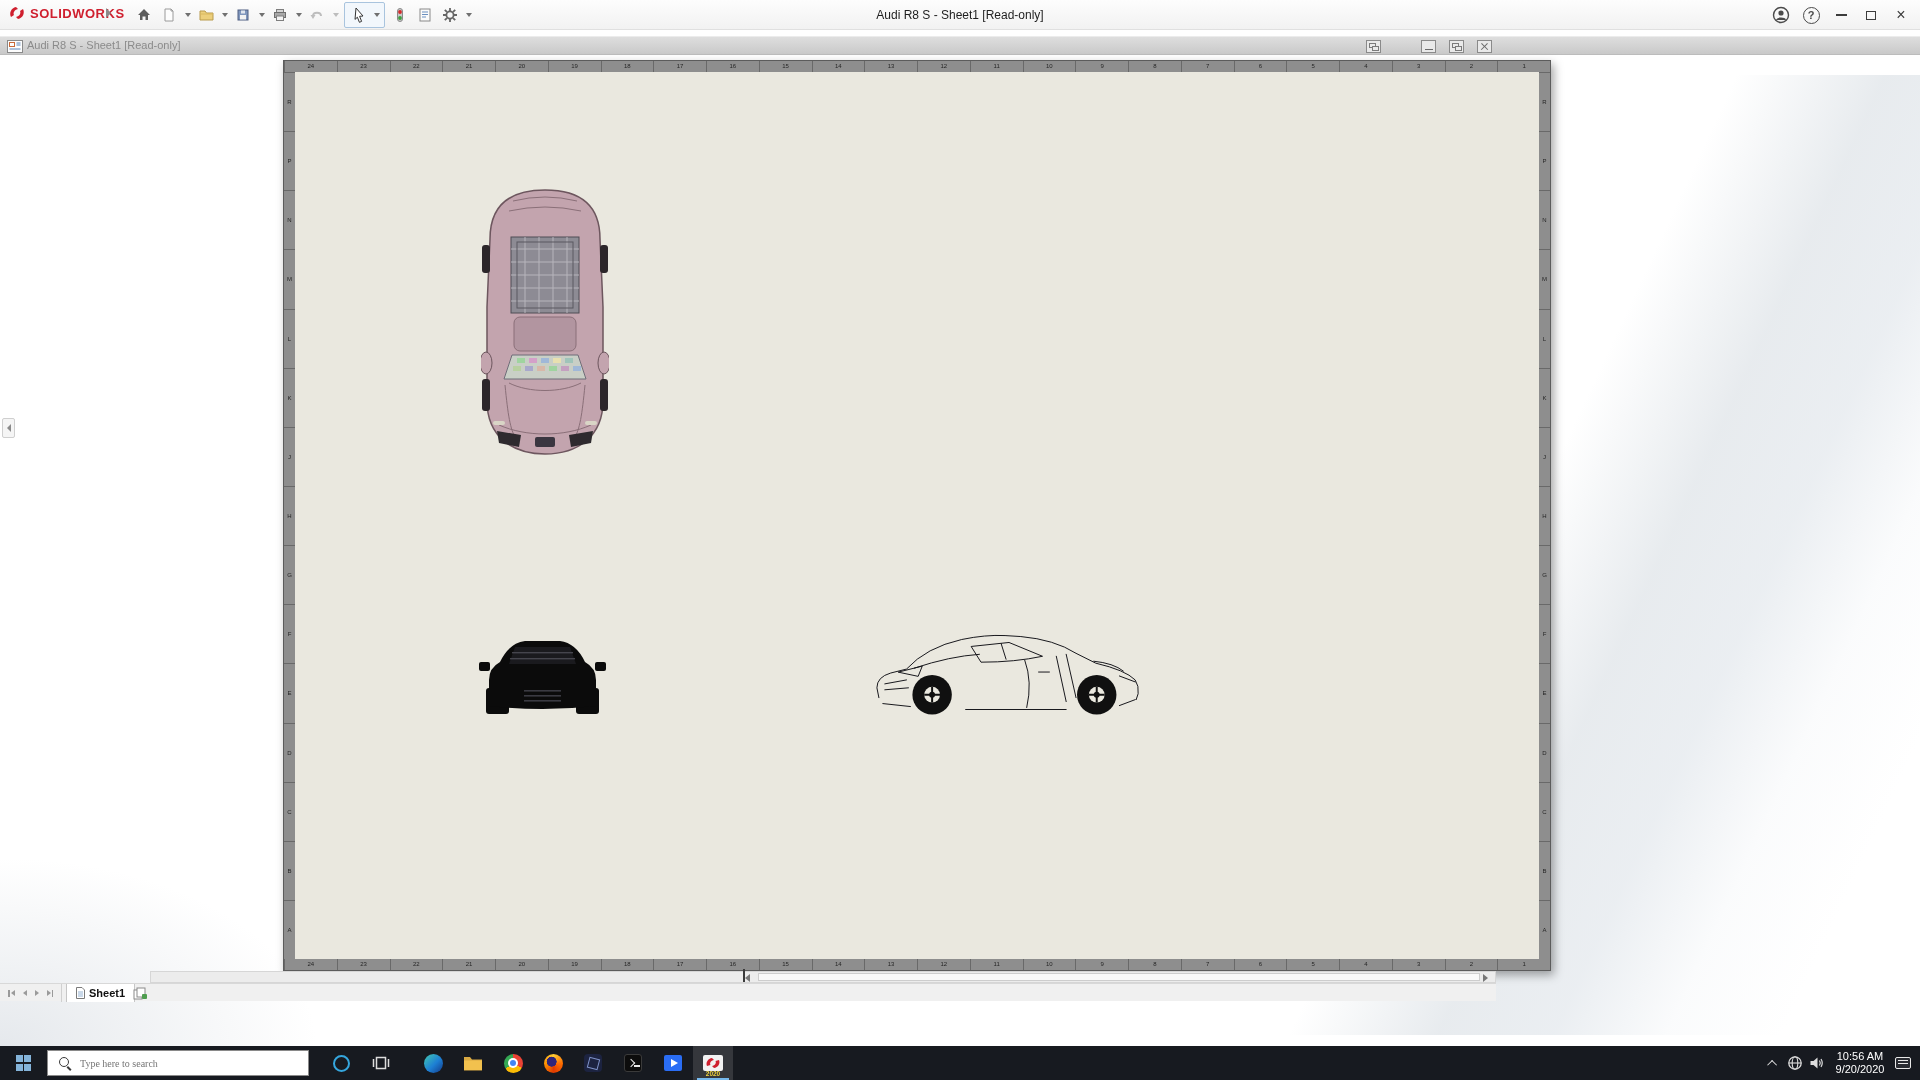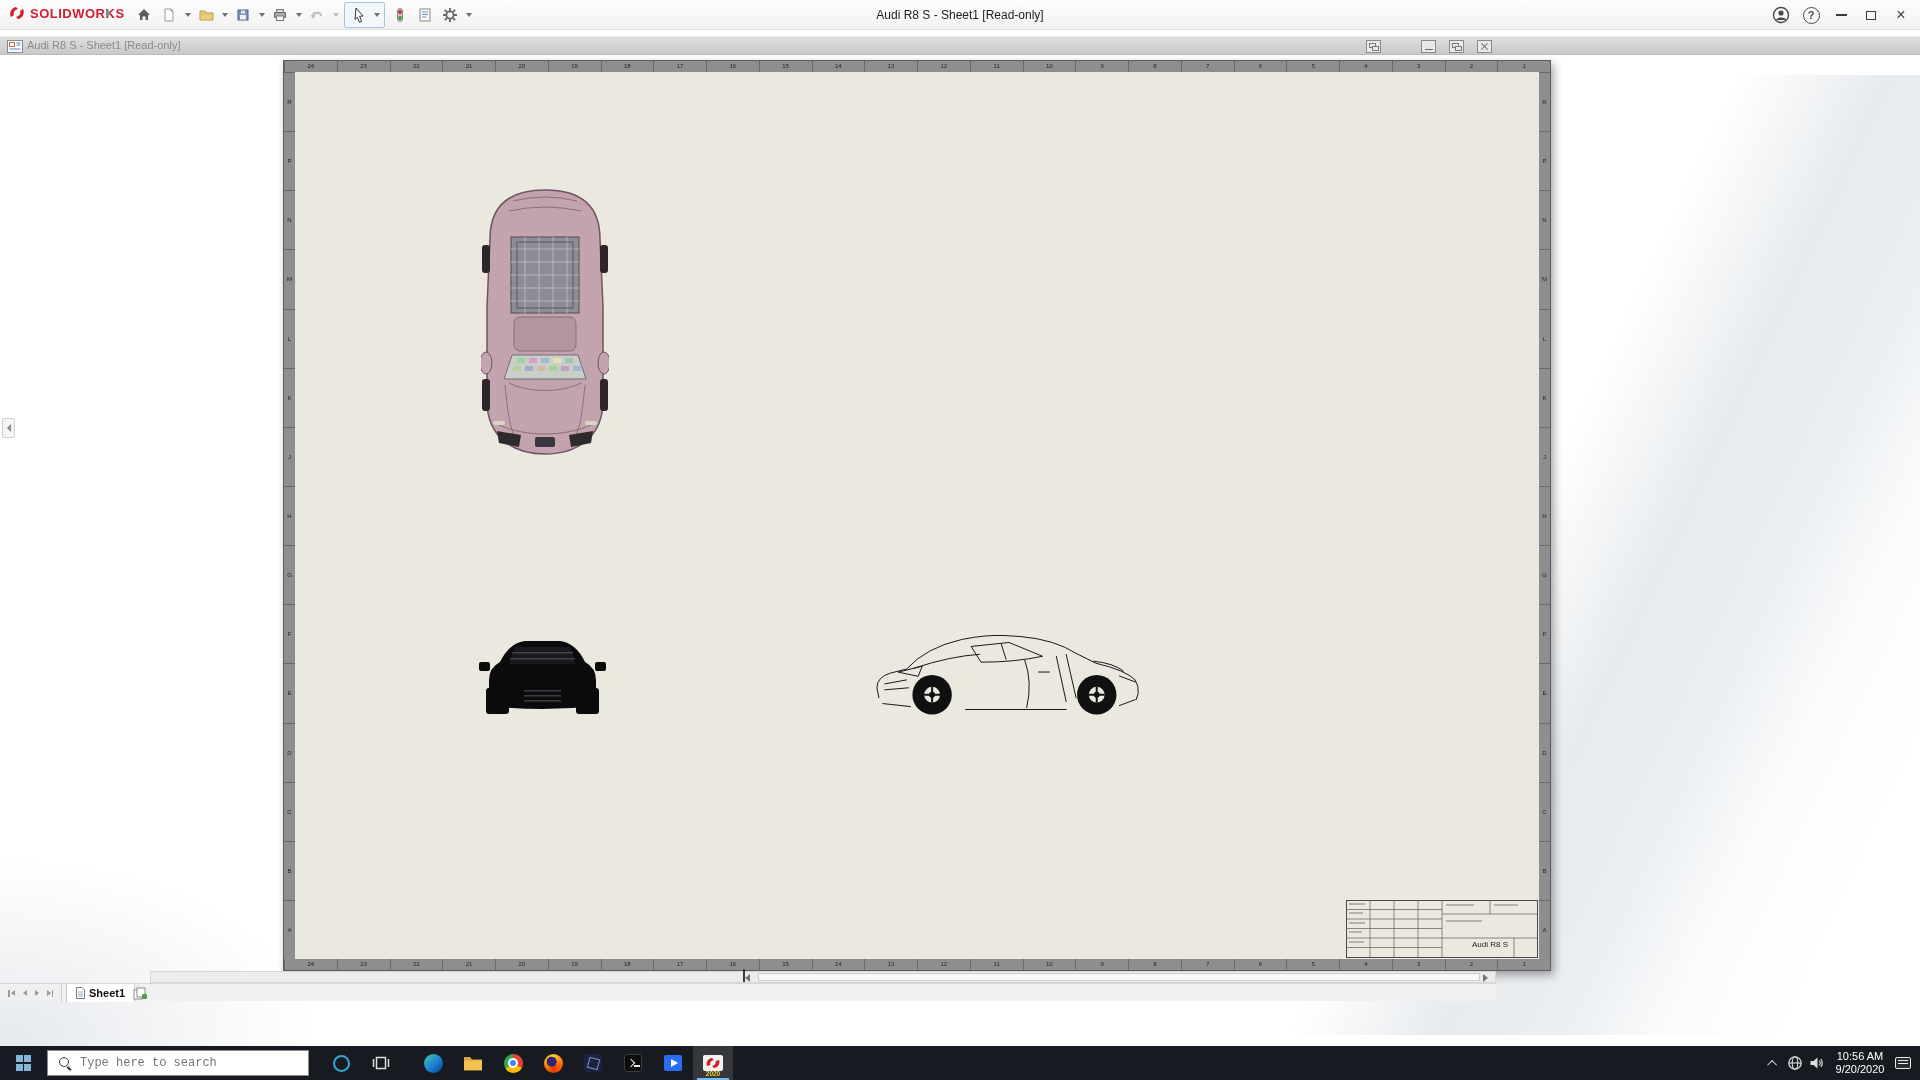--- a/index.html
+++ b/index.html
@@ -103,21 +103,21 @@
   .add-tab { position:absolute; left:127px; top:0; width:26px; height:18px; display:flex; align-items:center; justify-content:center; }
 
   
   .taskbar { position:absolute; left:0; top:1046px; width:1920px; height:34px; background:var(--taskbar-bg);
     display:flex; align-items:stretch; }
   .tk-start { width:47px; display:flex; align-items:center; justify-content:center; }
   .winlogo { display:grid; grid-template-columns:7px 7px; grid-template-rows:7px 7px; gap:1.5px; }
   .winlogo i { background:#84b4da; }
   .tk-search { width:262px; margin:4px 0; background:#fff; border:1px solid #8a8a8a;
     display:flex; align-items:center; gap:8px; padding:0 10px; }
-  .tk-search input { border:none; outline:none; font-size:12px; color:#6d28d9; width:200px; font-family:Liberation Mono, monospace; background:transparent; }
+  .tk-search input { border:none; outline:none; font-size:10px; color:#6d28d9; width:200px; font-family:Liberation Serif, serif; background:transparent; }
   .mag { position:relative; width:14px; height:14px; }
   .mag::before { content:""; position:absolute; left:1px; top:1px; width:8px; height:8px; border:1.8px solid #3a3a3a; border-radius:50%; }
   .mag::after { content:""; position:absolute; left:9.5px; top:9.5px; width:5px; height:1.8px; background:#3a3a3a; transform:rotate(45deg); transform-origin:0 0; }
   .tk-slot { width:40px; display:flex; align-items:center; justify-content:center; position:relative; }
   .tk-slot.active { background:rgba(255,255,255,.13); }
   .tk-slot.active::after { content:""; position:absolute; left:4px; right:4px; bottom:0; height:2px; background:#76b9ed; }
   .tk-gap { width:12px; }
   .circle18 { width:19px; height:19px; border-radius:50%; }
   .cortana { border:2.4px solid #35a6dd; background:transparent; width:17px; height:17px; }
   .edge { background:linear-gradient(135deg,#3fc2b4 5%,#1d7fd4 55%,#14418f 95%); }
@@ -472,36 +472,20 @@
             <path d="M62,55 V71 M54,63 H70" stroke="#101010" stroke-width="2"></path>
           </g>
           <g>
             <circle cx="229" cy="63" r="20" fill="#101010"></circle>
             <circle cx="229" cy="63" r="8" fill="var(--paper)"></circle>
             <circle cx="229" cy="63" r="3" fill="#101010"></circle>
             <path d="M229,55 V71 M221,63 H237" stroke="#101010" stroke-width="2"></path>
           </g>
         </svg>
 
-        <div class="tblock">
-          <svg width="192" height="58" viewBox="0 0 192 58">
-            <rect x="0.5" y="0.5" width="191" height="57" fill="none" stroke="#4a4a4a"></rect>
-            <path d="M96,0 V58 M0,9.5 H96 M0,19 H96 M0,28.5 H96 M0,38 H96 M0,47.5 H96 M24,0 V58 M48,0 V58 M72,0 V58" stroke="#5a5a5a" stroke-width="0.7"></path>
-            <path d="M96,14 H192 M96,38 H192 M144,0 V14 M168,38 V58" stroke="#5a5a5a" stroke-width="0.7"></path>
-            <rect x="3" y="3" width="16" height="2" fill="#b4b2a9"></rect>
-            <rect x="3" y="12" width="14" height="2" fill="#b4b2a9"></rect>
-            <rect x="3" y="22" width="16" height="2" fill="#b4b2a9"></rect>
-            <rect x="3" y="31" width="13" height="2" fill="#b4b2a9"></rect>
-            <rect x="3" y="41" width="15" height="2" fill="#b4b2a9"></rect>
-            <rect x="100" y="4" width="28" height="2" fill="#b4b2a9"></rect>
-            <rect x="148" y="4" width="24" height="2" fill="#b4b2a9"></rect>
-            <rect x="100" y="20" width="36" height="2" fill="#b4b2a9"></rect>
-          </svg>
-          <div class="tb-name">Audi R8 S</div>
-        </div>
       </div>
     </div>
 
     <div class="hscroll-track">
       <div class="hscroll-thumb"></div>
       <i class="sb-arrow sb-left"></i>
       <i class="sb-arrow sb-right"></i>
     </div>
     <div class="text-cursor"></div>
 

